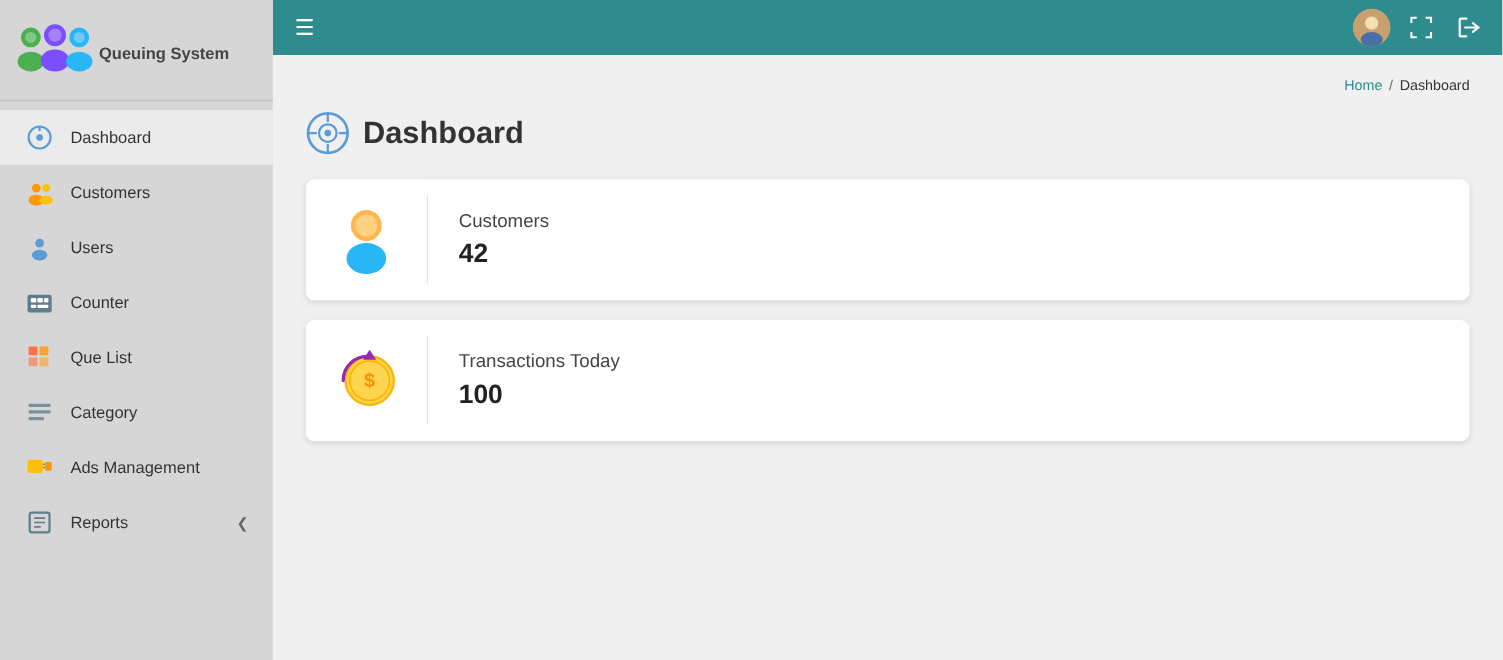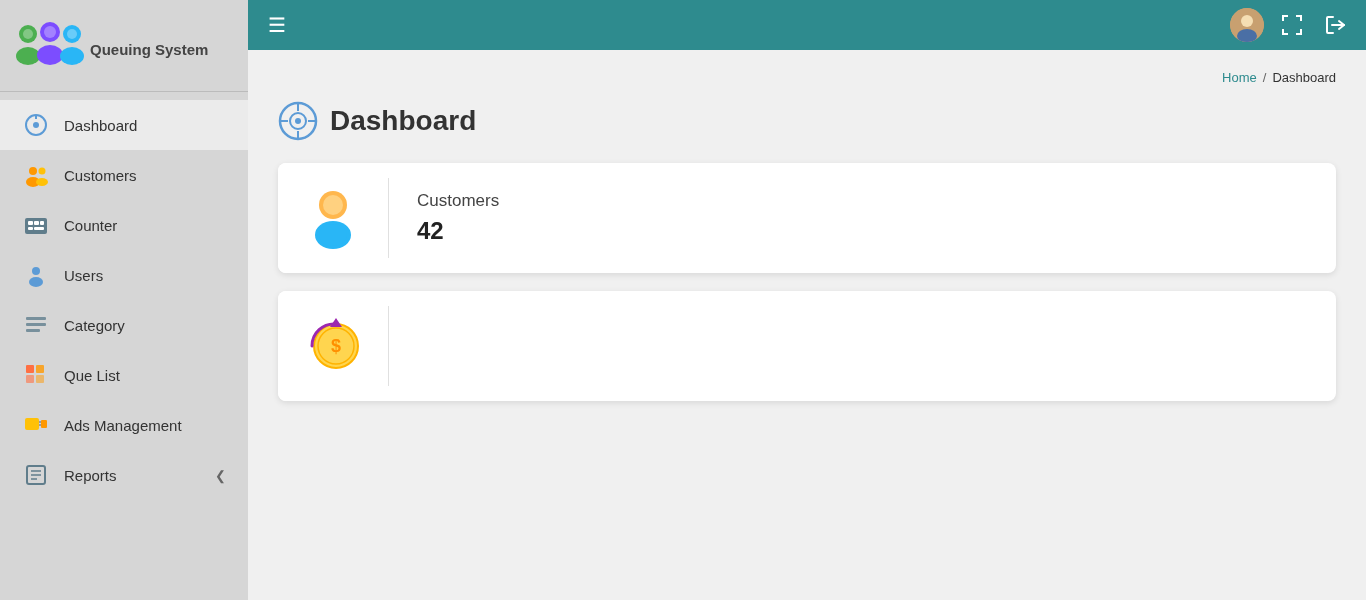--- a/index.html
+++ b/index.html
@@ -262,67 +262,67 @@
     <div class="nav-item">
       <div class="nav-icon">
         <svg width="26" height="26" viewBox="0 0 26 26">
           <circle cx="10" cy="9" r="4" fill="#ff9800"></circle>
           <ellipse cx="10" cy="20" rx="7" ry="5" fill="#ff9800"></ellipse>
           <circle cx="19" cy="9" r="3.5" fill="#ffc107"></circle>
           <ellipse cx="19" cy="20" rx="6" ry="4" fill="#ffc107"></ellipse>
         </svg>
       </div>
       <span class="nav-label">Customers</span>
+    </div>
+
+    <div class="nav-item">
+      <div class="nav-icon">
+        <svg width="24" height="24" viewBox="0 0 24 24">
+          <circle cx="12" cy="8" r="4" fill="#5c9bd6"></circle>
+          <ellipse cx="12" cy="19" rx="7" ry="5" fill="#5c9bd6"></ellipse>
+        </svg>
+      </div>
+      <span class="nav-label">Users</span>
     </div>
 
     <div class="nav-item">
       <div class="nav-icon">
         <svg width="26" height="26" viewBox="0 0 26 26">
           <rect x="2" y="6" width="22" height="16" rx="2" fill="#607d8b"></rect>
           <rect x="5" y="9" width="5" height="4" rx="1" fill="white"></rect>
           <rect x="11" y="9" width="5" height="4" rx="1" fill="white"></rect>
           <rect x="17" y="9" width="4" height="4" rx="1" fill="white"></rect>
           <rect x="5" y="15" width="5" height="3" rx="1" fill="white"></rect>
           <rect x="11" y="15" width="10" height="3" rx="1" fill="white"></rect>
         </svg>
       </div>
       <span class="nav-label">Counter</span>
     </div>
 
     <div class="nav-item">
       <div class="nav-icon">
-        <svg width="24" height="24" viewBox="0 0 24 24">
-          <circle cx="12" cy="8" r="4" fill="#5c9bd6"></circle>
-          <ellipse cx="12" cy="19" rx="7" ry="5" fill="#5c9bd6"></ellipse>
-        </svg>
-      </div>
-      <span class="nav-label">Users</span>
-    </div>
-
-    <div class="nav-item">
-      <div class="nav-icon">
-        <svg width="24" height="24" viewBox="0 0 24 24">
-          <rect x="2" y="4" width="20" height="3" rx="1" fill="#78909c"></rect>
-          <rect x="2" y="10" width="20" height="3" rx="1" fill="#78909c"></rect>
-          <rect x="2" y="16" width="14" height="3" rx="1" fill="#78909c"></rect>
-        </svg>
-      </div>
-      <span class="nav-label">Category</span>
-    </div>
-
-    <div class="nav-item">
-      <div class="nav-icon">
         <svg width="26" height="26" viewBox="0 0 26 26">
           <rect x="3" y="3" width="8" height="8" rx="1" fill="#ff7043"></rect>
           <rect x="3" y="13" width="8" height="8" rx="1" fill="#ff7043" opacity="0.6"></rect>
           <rect x="13" y="3" width="8" height="8" rx="1" fill="#ff9800" opacity="0.8"></rect>
           <rect x="13" y="13" width="8" height="8" rx="1" fill="#ff9800" opacity="0.5"></rect>
         </svg>
       </div>
       <span class="nav-label">Que List</span>
+    </div>
+
+    <div class="nav-item">
+      <div class="nav-icon">
+        <svg width="24" height="24" viewBox="0 0 24 24">
+          <rect x="2" y="4" width="20" height="3" rx="1" fill="#78909c"></rect>
+          <rect x="2" y="10" width="20" height="3" rx="1" fill="#78909c"></rect>
+          <rect x="2" y="16" width="14" height="3" rx="1" fill="#78909c"></rect>
+        </svg>
+      </div>
+      <span class="nav-label">Category</span>
     </div>
 
     <div class="nav-item">
       <div class="nav-icon">
         <svg width="26" height="26" viewBox="0 0 26 26">
           <rect x="2" y="6" width="14" height="12" rx="2" fill="#ffc107"></rect>
           <rect x="18" y="8" width="6" height="8" rx="1" fill="#ff9800"></rect>
           <line x1="16" y1="10" x2="18" y2="10" stroke="#888" stroke-width="1.5"></line>
           <line x1="16" y1="13" x2="18" y2="13" stroke="#888" stroke-width="1.5"></line>
         </svg>
@@ -428,15 +428,19 @@
           <circle cx="38" cy="35" r="22" fill="#ffd54f" stroke="#ffb300" stroke-width="2"></circle>
           <circle cx="38" cy="35" r="18" fill="none" stroke="#ffb300" stroke-width="1.5"></circle>
 
           <text x="33" y="41" font-size="18" font-weight="bold" fill="#ff8f00" font-family="Arial">$</text>
 
           <path d="M 14 35 A 22 22 0 0 1 38 13" fill="none" stroke="#9c27b0" stroke-width="3" stroke-linecap="round"></path>
           <polygon points="38,7 32,16 44,16" fill="#9c27b0"></polygon>
         </svg>
       </div>
       <div class="card-divider"></div>
+      <div class="card-content">
+        <div class="card-label">Transactions Today</div>
+        <div class="card-value">100</div>
+      </div>
     </div>
   </div>
 </div>
 
 </body></html>

